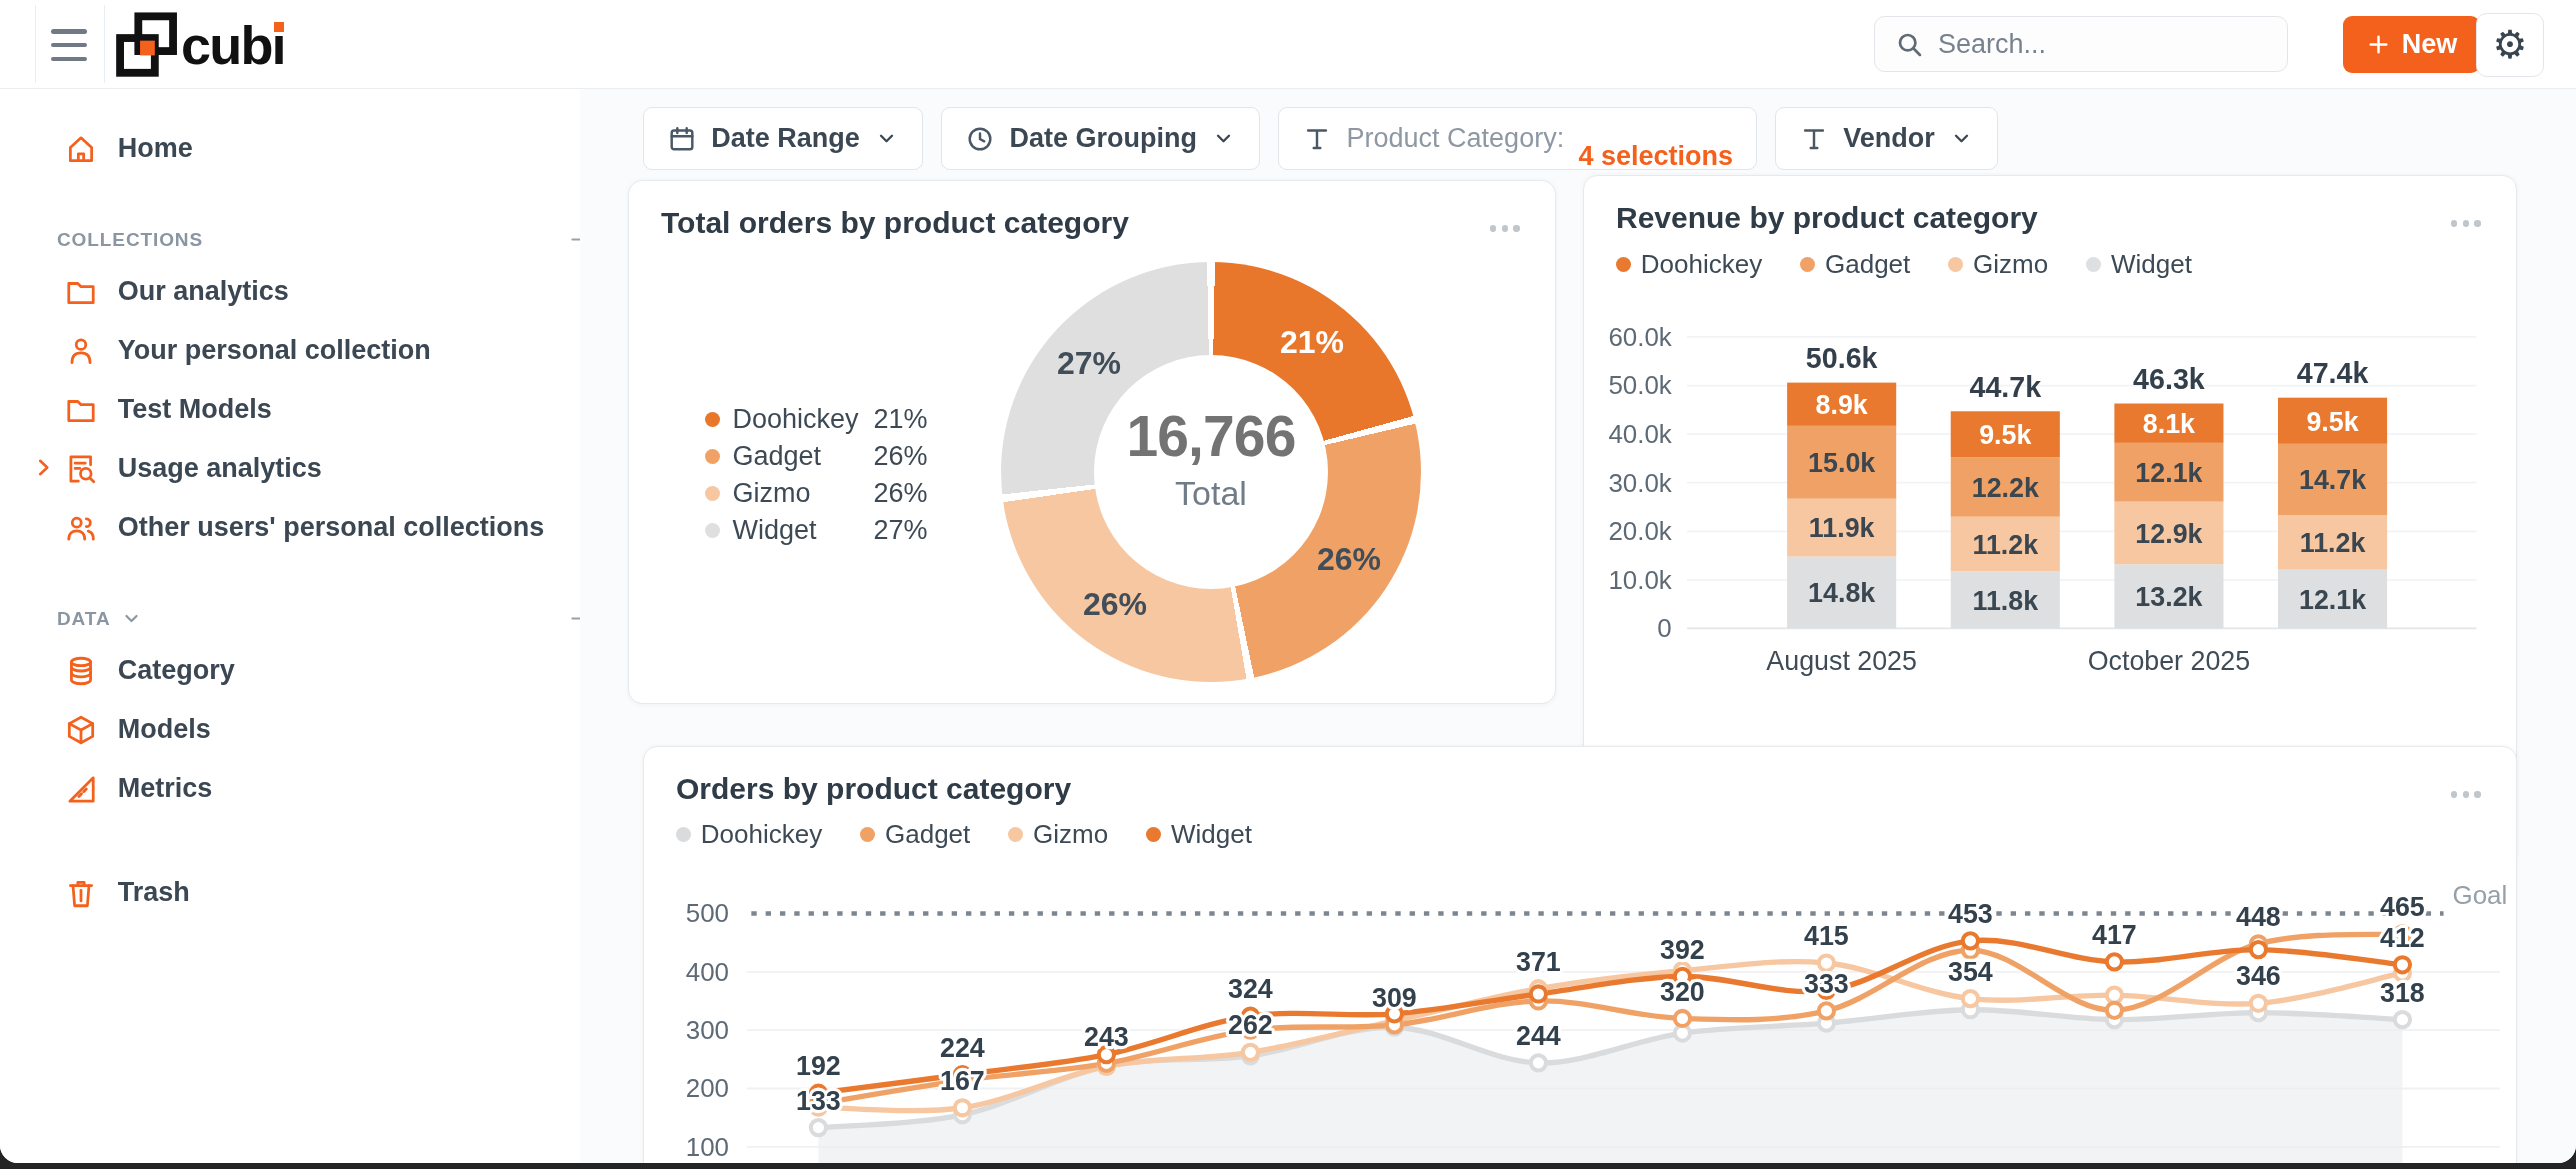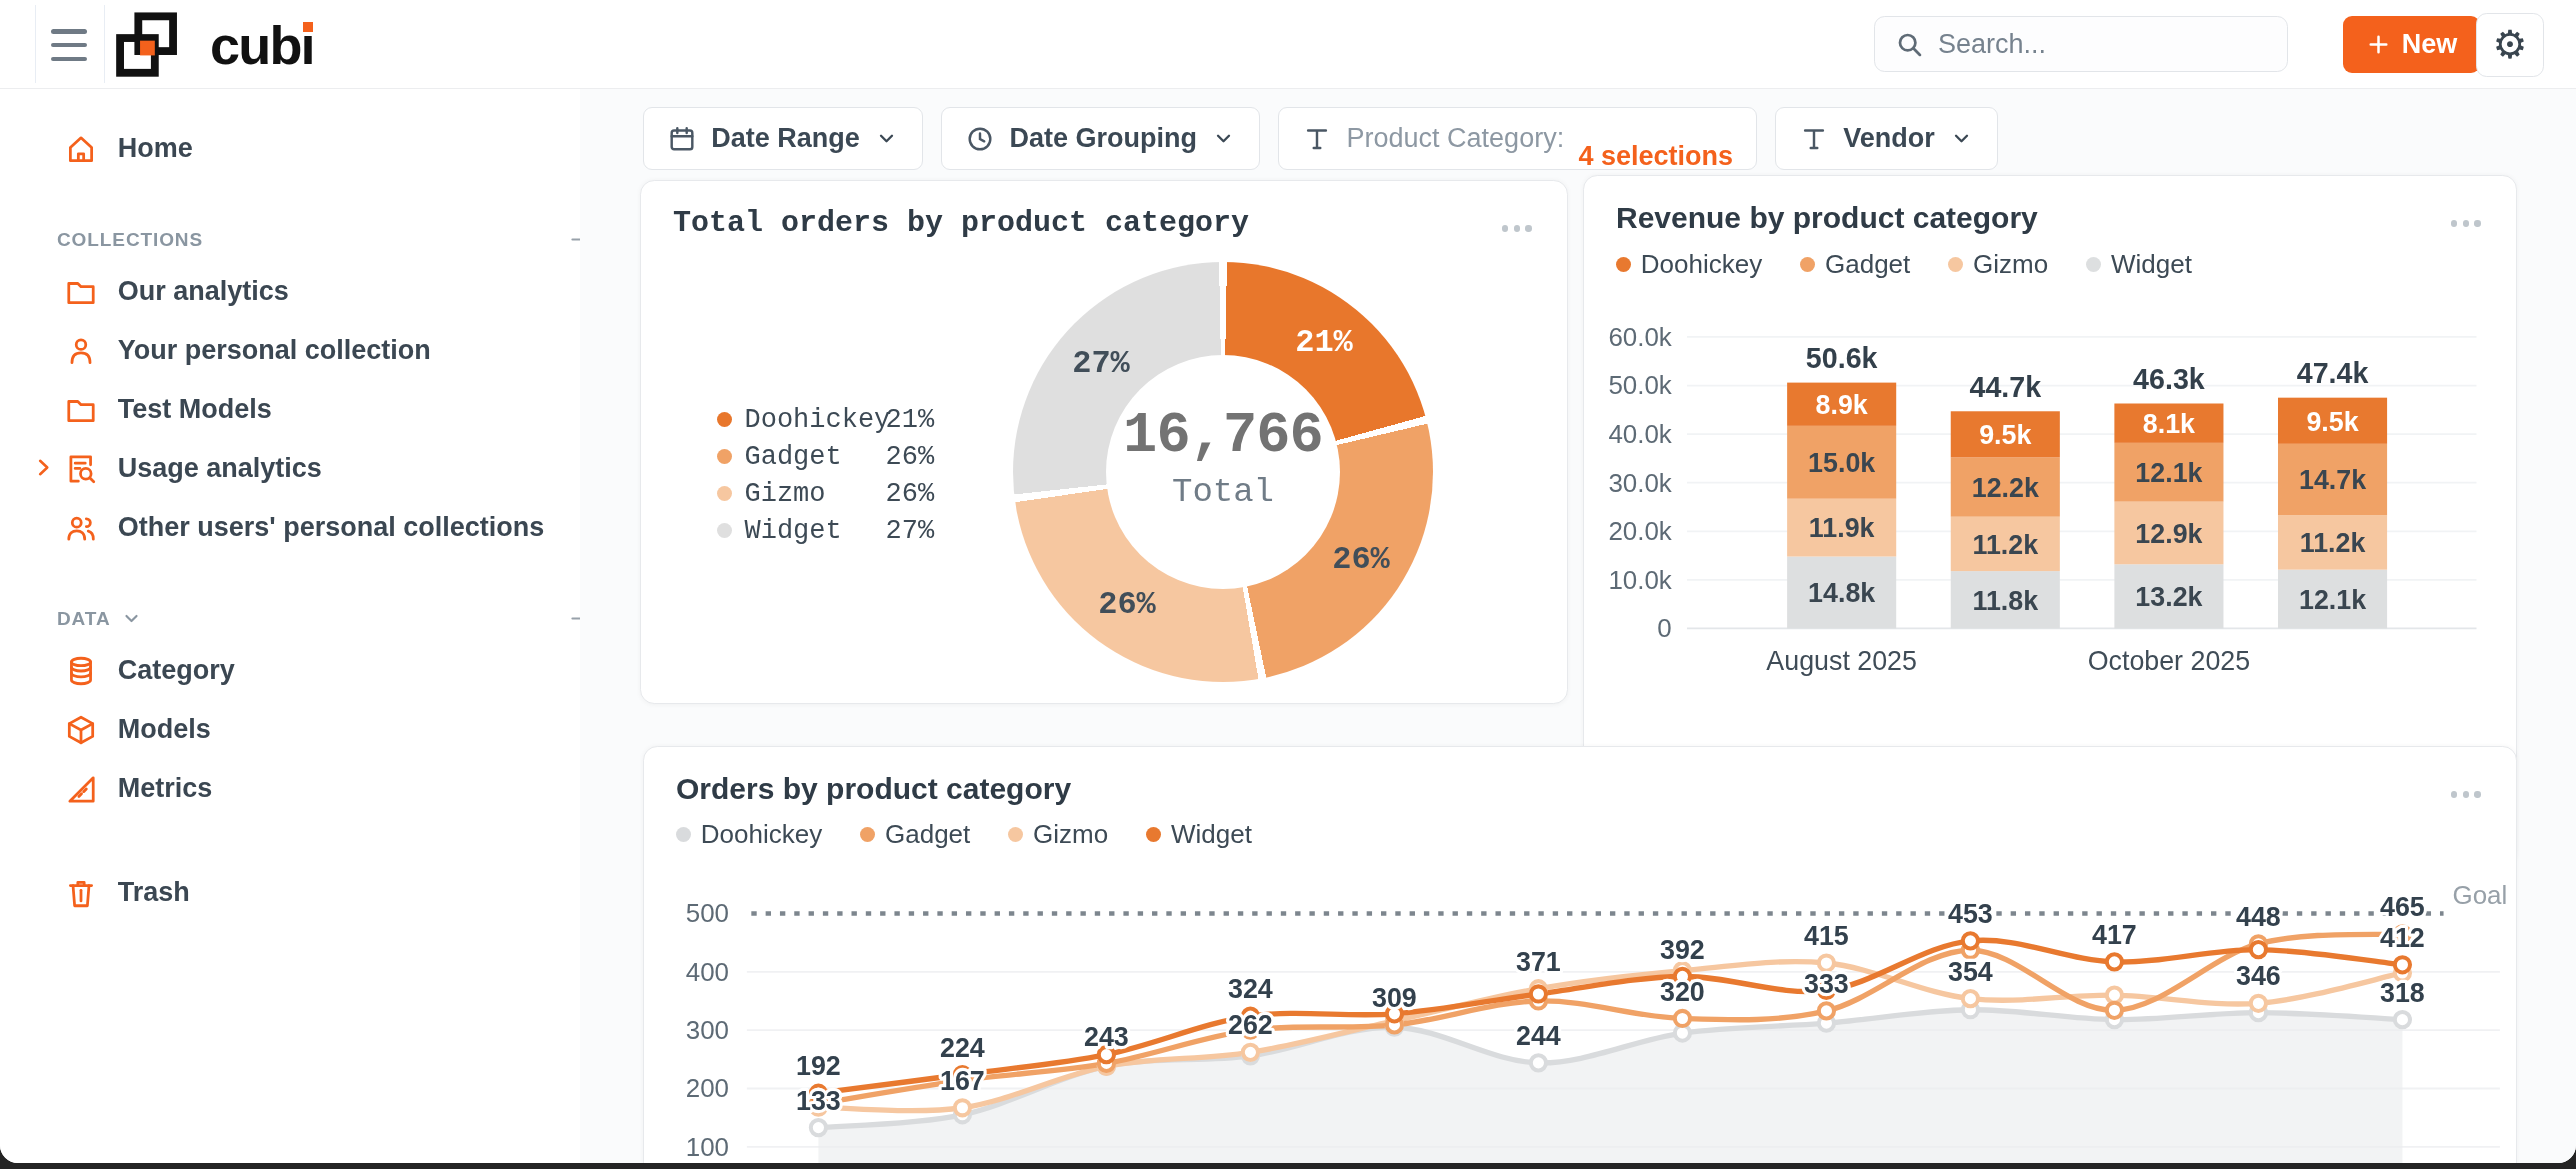--- a/index.html
+++ b/index.html
@@ -17,21 +17,21 @@
   }
 
   
   .hdr {
     position:absolute; left:0; top:0; width:100%; height:89px;
     background:#fff; border-bottom:0.9px solid #ecedef; z-index:5;
   }
   .hdr-sep { position:absolute; top:5.4px; bottom:5.4px; width:0.9px; background:#e8edf4; }
   .hamburger { position:absolute; left:51px; top:29px; width:36px; height:32px; display:flex; flex-direction:column; justify-content:space-between; cursor:pointer; }
   .hamburger i { display:block; height:4.5px; border-radius:2.7px; background:#6f7a85; }
-  .logo { position:absolute; left:114px; top:12.5px; height:64px; display:flex; align-items:center; gap:30px; cursor:pointer; }
+  .logo { position:absolute; left:114px; top:12.5px; height:64px; display:flex; align-items:center; gap:1px; cursor:pointer; }
   .logo-text { font-size:54px; font-weight:700; color:#111; letter-spacing:-1.8px; position:relative; line-height:1; }
   .logo-text .idot { position:absolute; width:9.8px; height:9.8px; background:#F4611C; }
   .search-box {
     position:absolute; left:1874px; top:16px; width:414px; height:56px;
     border:1.3px solid #e2e5e9; border-radius:10.7px; background:#fdfdfe;
     display:flex; align-items:center; padding:0 19.7px; gap:14.3px; color:#717d89; cursor:text;
   }
   .search-box svg { width:29px; height:29px; }
   .search-placeholder { font-size:27px; color:#76828e; }
   .new-btn {
@@ -85,21 +85,21 @@
   .filter-btn .f-icon svg { width:30px; height:30px; }
   .filter-btn .f-chev { width:25px; height:25px; color:#3b4854; display:flex; }
   .filter-btn .f-chev svg { width:25px; height:25px; }
   .filter-btn .f-label-muted { color:#8d98a3; font-weight:400; }
   .filter-btn .f-value { color:#F4611C; font-weight:700;margin-top:36px; }
 
   .card {
     position:absolute; background:#fff; border:0.9px solid #e7e9ec; border-radius:14.3px;
     box-shadow:0 0.9px 5.4px rgba(0,0,0,.045);
   }
-  #donutCard   { left:60px;   top:91px; width:928px; height:524px;font-family:Liberation Mono, monospace; }
+  #donutCard   { left:48px;   top:91px; width:928px; height:524px; }
   #revenueCard { left:1003px; top:86px;  width:934px; height:690px; }
   #ordersCard  { left:63px;   top:657px; width:1874px; height:537px; }
   .card-title { position:absolute; left:32px; top:25px; font-size:30px; font-weight:700; color:#2f3b46; }
   .menu-dots { position:absolute; right:30px; top:39px; display:flex; gap:5.4px; cursor:pointer; padding:5.4px; }
   .menu-dots i { width:6.3px; height:6.3px; border-radius:50%; background:#bfc6cc; }
   .legend-row { position:absolute; left:32px; display:flex; gap:38px; }
   .legend-item { display:flex; align-items:center; gap:9.8px; font-size:26px; color:#3d4a55; cursor:pointer; }
   .legend-dot { width:15px; height:15px; border-radius:50%; flex:0 0 auto; }
 
   

